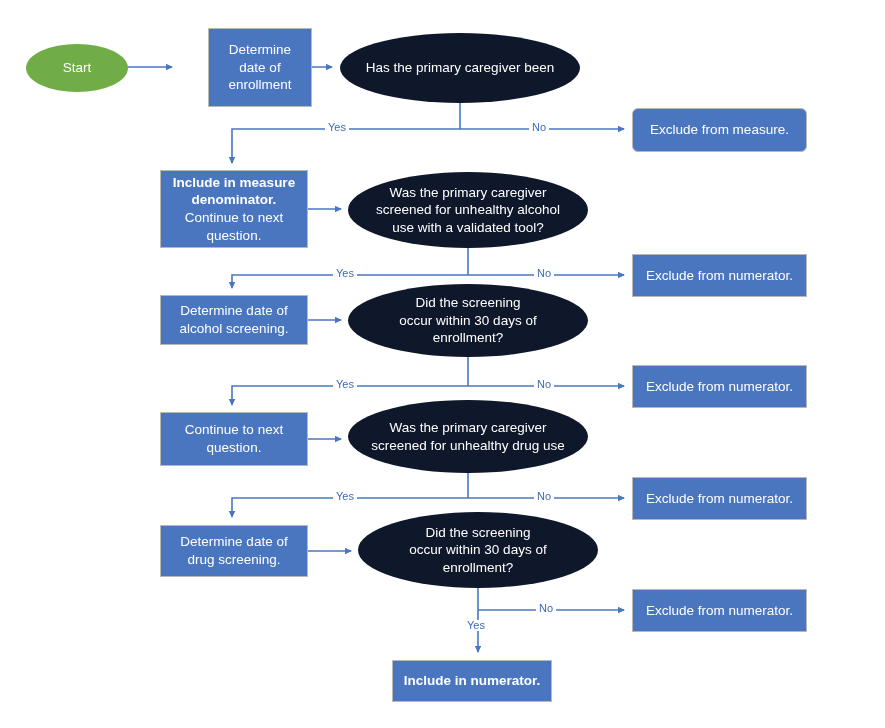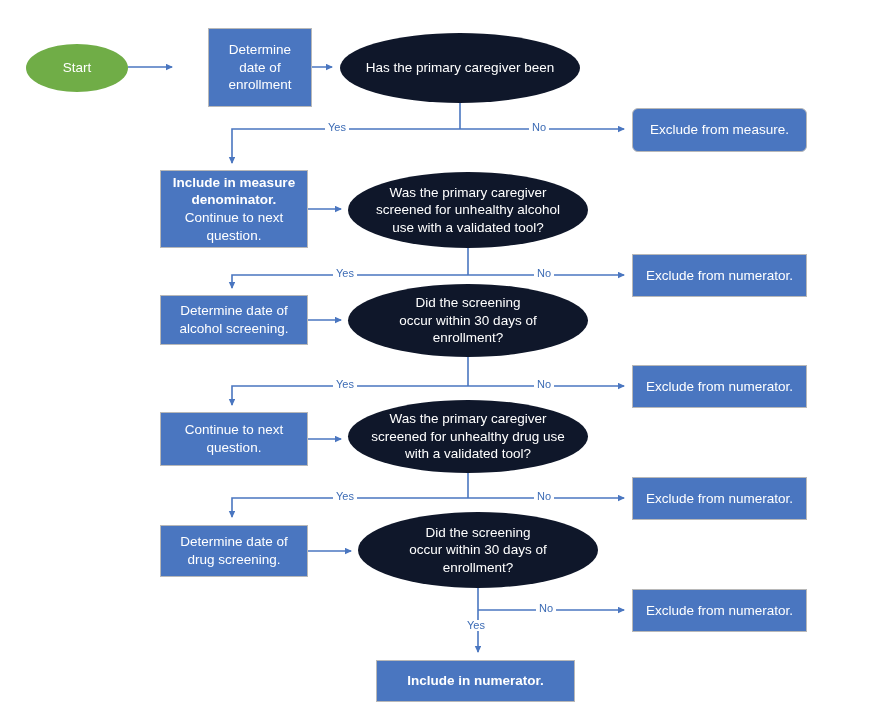--- a/index.html
+++ b/index.html
@@ -200,21 +200,20 @@
     <div class="node-inner">
       <span class="ln">Continue to next</span>
       <span class="ln">question.</span>
     </div>
   </div>
 
   <div class="node node-decision" style="left:348px; top:400px; width:240px; height:73px;">
     <div class="node-inner">
       <span class="ln">Was the primary caregiver</span>
       <span class="ln">screened for unhealthy drug use</span>
-      <span class="ln">with a validated tool?</span>
     </div>
   </div>
 
   <div class="node node-process" style="left:632px; top:477px; width:175px; height:43px;">
     <div class="node-inner">
       <span class="ln">Exclude from numerator.</span>
     </div>
   </div>
 
   <div class="node node-process" style="left:160px; top:525px; width:148px; height:52px;">
@@ -231,21 +230,21 @@
       <span class="ln">enrollment?</span>
     </div>
   </div>
 
   <div class="node node-process" style="left:632px; top:589px; width:175px; height:43px;">
     <div class="node-inner">
       <span class="ln">Exclude from numerator.</span>
     </div>
   </div>
 
-  <div class="node node-process" style="left:376px; top:660px; width:199px; height:42px;">
+  <div class="node node-process" style="left:392px; top:660px; width:160px; height:42px;">
     <div class="node-inner">
       <span class="ln ln-bold">Include in numerator.</span>
     </div>
   </div>
 
   <div class="edge-label" style="left:325px; top:122px;">Yes</div>
   <div class="edge-label" style="left:529px; top:122px;">No</div>
 
   <div class="edge-label" style="left:333px; top:268px;">Yes</div>
   <div class="edge-label" style="left:534px; top:268px;">No</div>

